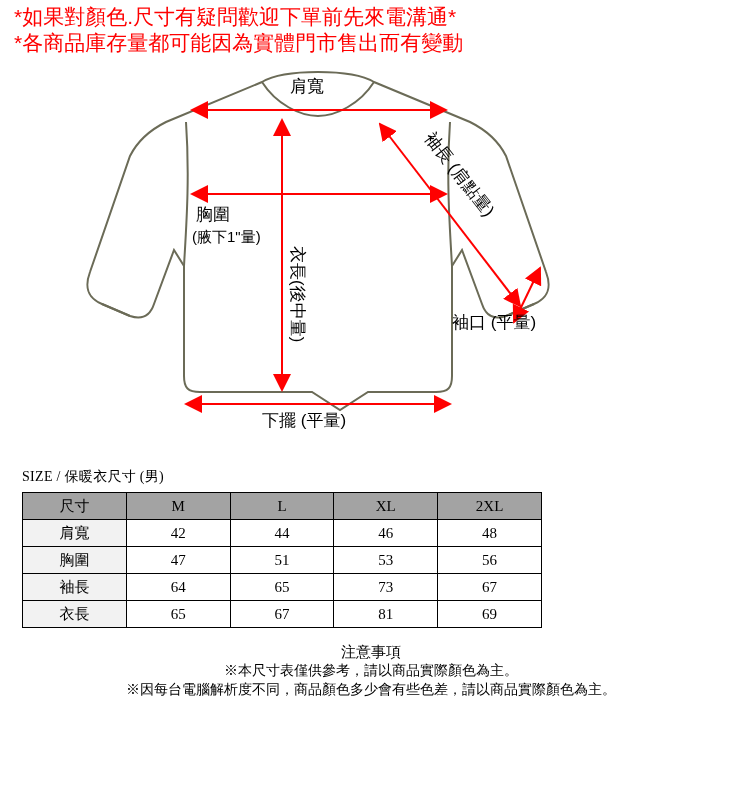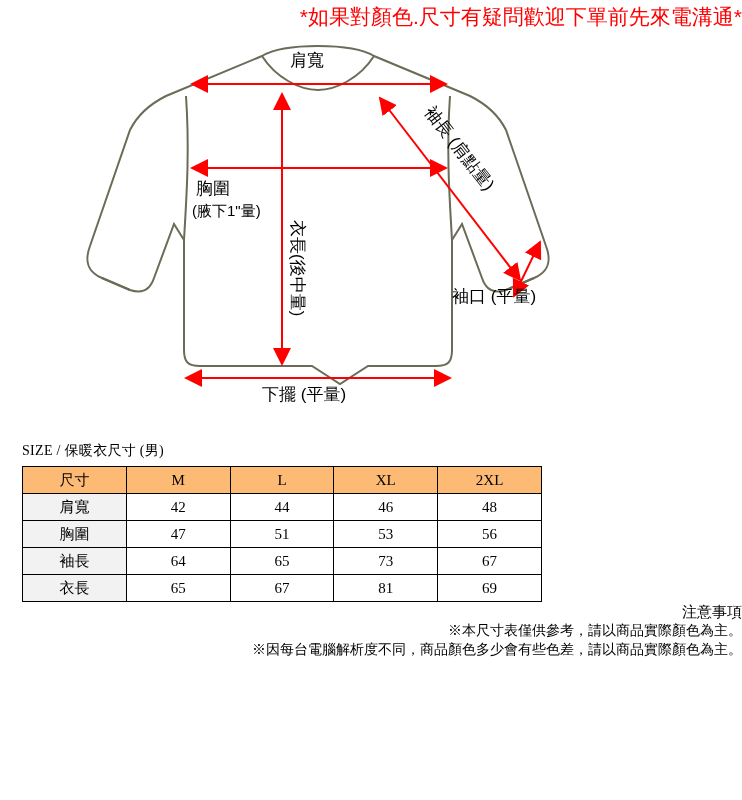--- a/index.html
+++ b/index.html
@@ -9,22 +9,21 @@
   }
   body {
     width: 742px;
     height: 800px;
     font-family: "Liberation Sans", sans-serif;
     color: #000000;
     position: relative;
     overflow: hidden;
   }
   .notices {
-    padding: 4px 0 0 14px;
-    text-align: right;
+    padding: 4px 13px 0 14px;
   }
   .notice-line {
     color: #ff0000;
     font-size: 21px;
     line-height: 26px;
     white-space: nowrap;
     font-family: "Liberation Sans", sans-serif;
   }
   .diagram-wrap {
     position: relative;
@@ -50,27 +49,28 @@
   table.size-table td, table.size-table th {
     border: 1px solid #000000;
     text-align: center;
     font-family: "Liberation Serif", serif;
     font-size: 15px;
     height: 26px;
     padding: 0;
     font-weight: normal;
   }
   table.size-table thead td {
-    background: #fdba74;
+    background: #a3a3a3;
   }
   table.size-table tbody td:first-child {
     background: #f2f2f2;
   }
   .footer {
-    text-align: right;
+    text-align: center;
+    margin-top: 14px;
   }
   .footer div {
     font-size: 14px;
     line-height: 19px;
     font-family: "Liberation Sans", sans-serif;
   }
   .footer .ft-title {
     font-size: 15px;
   }
   .lbl {
@@ -82,20 +82,21 @@
     font-family: "Liberation Sans", sans-serif;
     font-size: 15px;
     fill: #000000;
   }
 </style>
 </head>
 <body>
 
 <div class="notices">
   <div class="notice-line">*如果對顏色.尺寸有疑問歡迎下單前先來電溝通*</div>
+  <div class="notice-line">*各商品庫存量都可能因為實體門市售出而有變動</div>
 </div>
 
 <div class="diagram-wrap">
   <svg width="742" height="400" viewBox="0 0 742 400" xmlns="http://www.w3.org/2000/svg">
     <defs>
       <marker id="arrowR" markerWidth="9" markerHeight="9" refX="8" refY="4.5" orient="auto">
         <path d="M0,0 L9,4.5 L0,9 z" fill="#ff0000"></path>
       </marker>
       <marker id="arrowL" markerWidth="9" markerHeight="9" refX="1" refY="4.5" orient="auto">
         <path d="M9,0 L0,4.5 L9,9 z" fill="#ff0000"></path>

